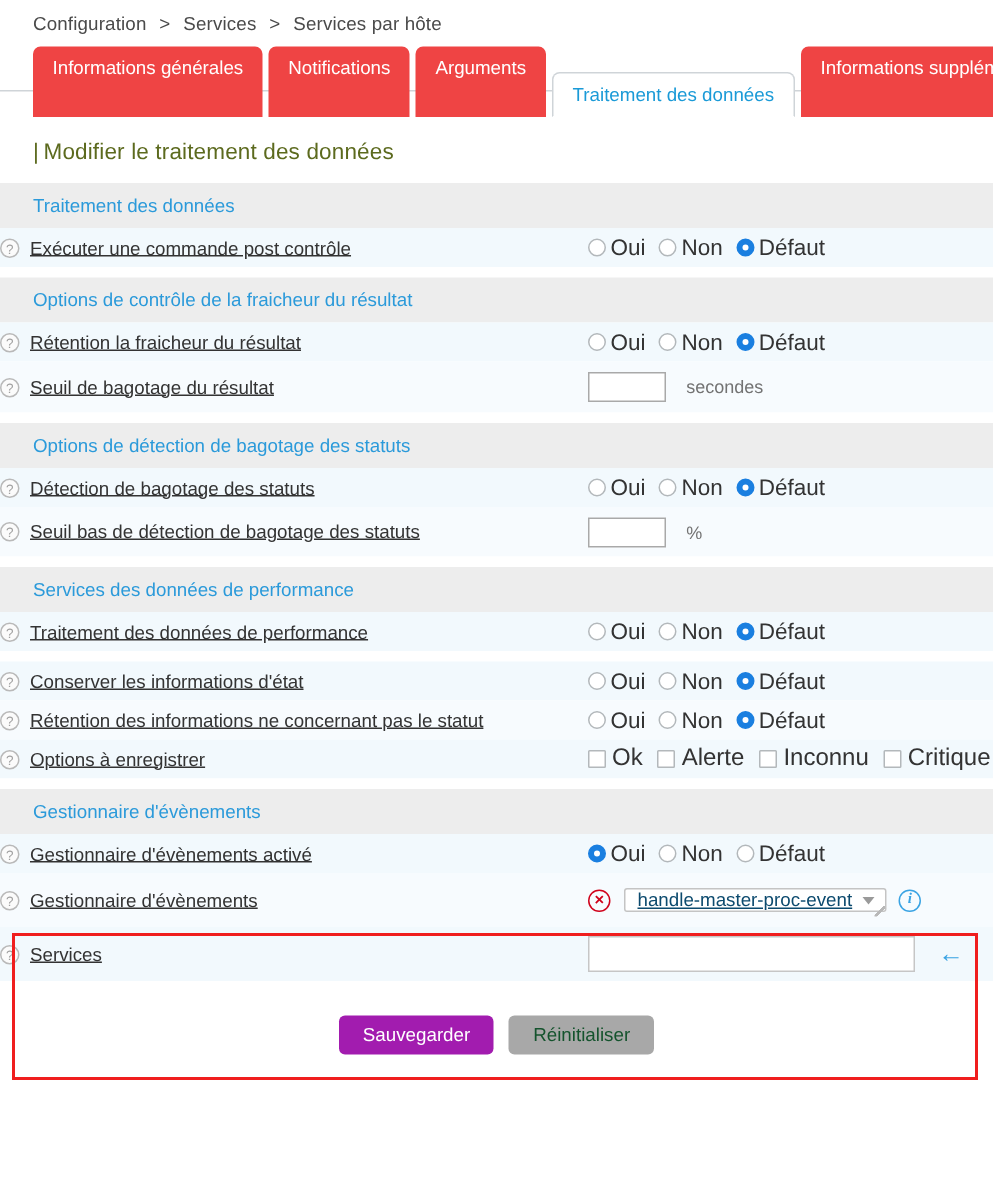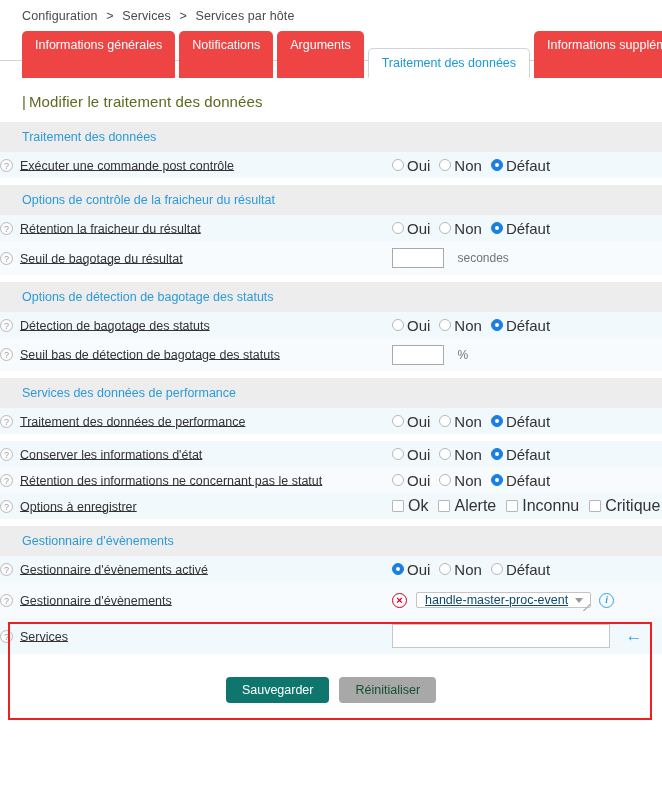--- a/index.html
+++ b/index.html
@@ -275,21 +275,21 @@
     display:inline-block;
     height:26px;line-height:26px;
     padding:0 16px;
     border:none;border-radius:4px;
     font-size:12.5px;
     color:#ffffff;
     cursor:pointer;
     font-family:"Liberation Sans",sans-serif;
     vertical-align:middle;
   }
-  .btn.save{background:#0f766e;margin-right:10px;}
+  .btn.save{background:#a21caf;margin-right:10px;}
   .btn.reset{background:#a8a8a8;color:#14532d;}
 </style>
 </head>
 <body>
 
 <div id="app">
 
   <div class="breadcrumb">
     <span>Configuration</span>
     <span class="sep">&gt;</span>

